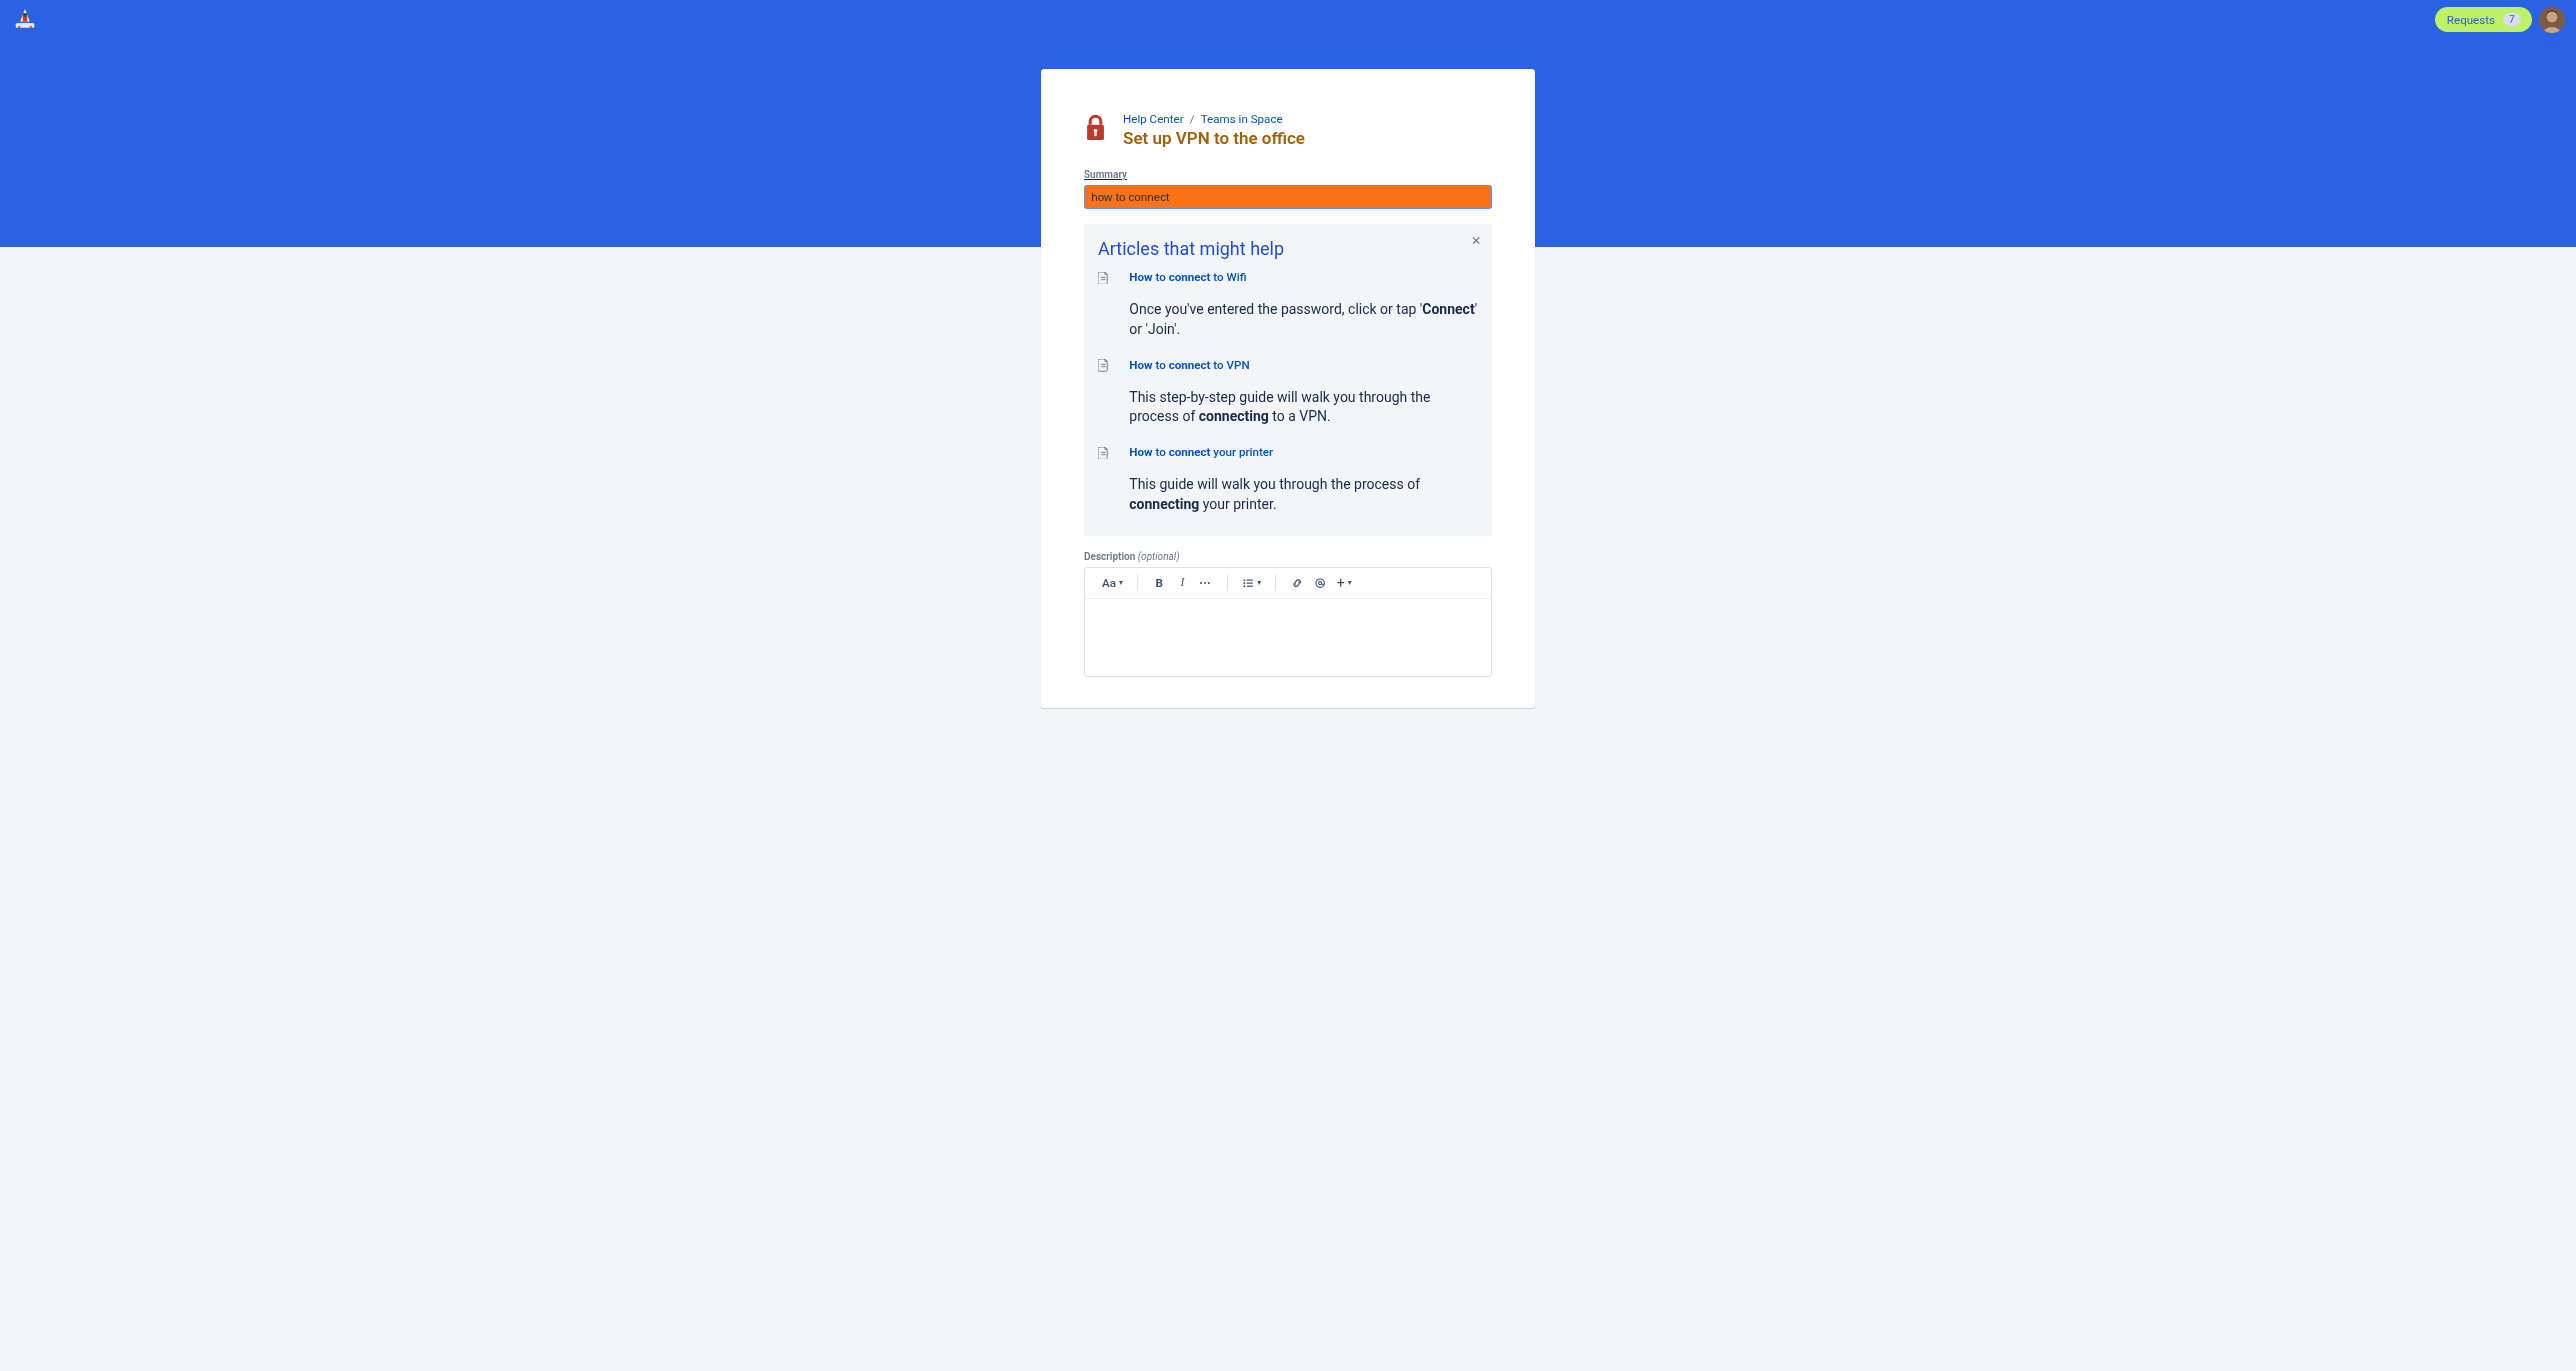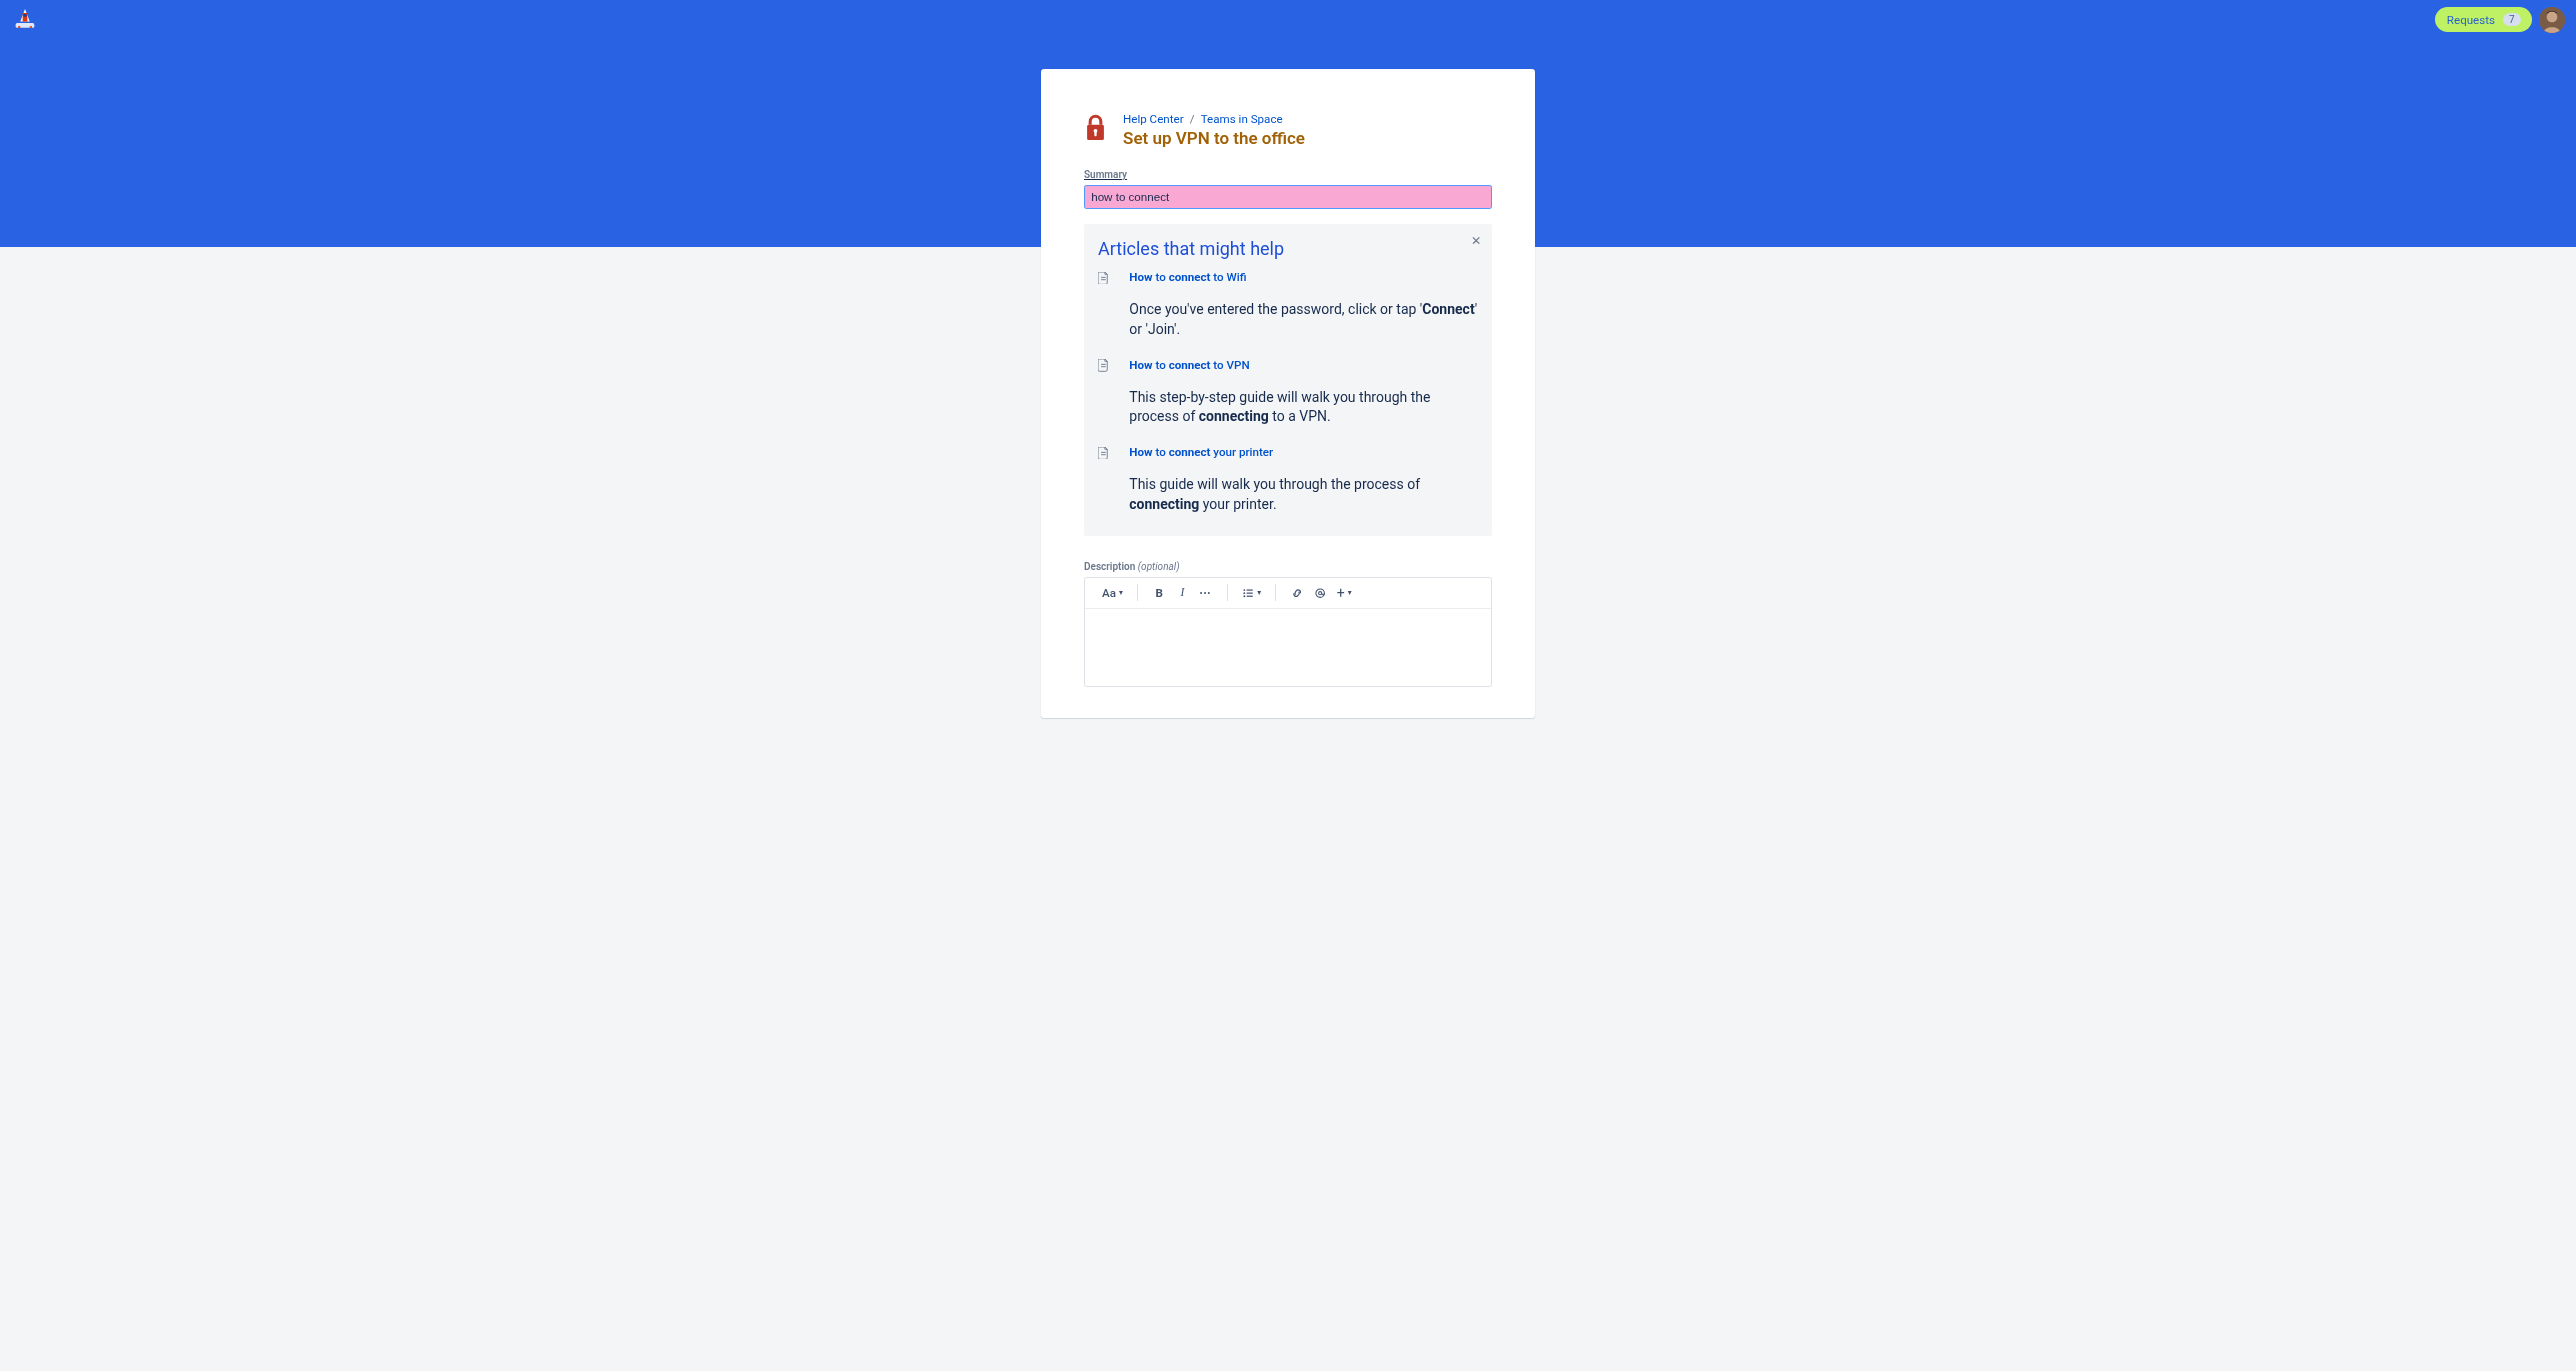--- a/index.html
+++ b/index.html
@@ -82,21 +82,21 @@
 .field-label { font-size: 10px; font-weight: 600; color: #6b778c; margin-bottom: 4.6px; }
 .field-label .optional { font-weight: 400; font-style: italic; color: #6b778c; }
 .summary-input {
   width: 100%;
   border: 1.5px solid #4c9aff;
   border-radius: 2.3px;
   padding: 4.6px 6.2px;
   font-size: 11.6px;
   color: #172b4d;
   outline: none;
-  background: #f9a8d4;
+  background: #f97316;
 }
 .summary-block { margin-left: 0; text-decoration: underline; }
 
 .help-panel {
   margin-top: 15.4px;
   background: #f4f5f7;
   border-radius: 2.3px;
   padding: 14px 14px 21.6px 14px;
   position: relative;
 }
@@ -105,21 +105,21 @@
 .article { display: flex; gap: 19px; margin-bottom: 18.5px; }
 .article:last-child { margin-bottom: 0; }
 .article-icon { width: 12.3px; padding-top: 1.5px; color: #6b778c; flex-shrink: 0;}
 .article-icon svg { width: 10.8px; height: 12.3px; }
 .article-body { flex: 1; }
 .article-title { color: #0052cc; font-weight: 500; font-size: 11.6px; cursor: pointer; }
 .article-title b { font-weight: 700; }
 .article-snippet { color: #172b4d; font-size: 14px; margin-top: 16px; line-height: 1.4; }
 .article-snippet b { font-weight: 700; }
 
-.desc-block { margin-top: 25px; }
+.desc-block { margin-top: 15px; }
 .editor {
   border: 1.2px solid #dfe1e6;
   border-radius: 2.3px;
   min-height: 108px;
   background: #fff;
 }
 .toolbar {
   height: 31px;
   border-bottom: 0.8px solid #ebecf0;
   display: flex;

